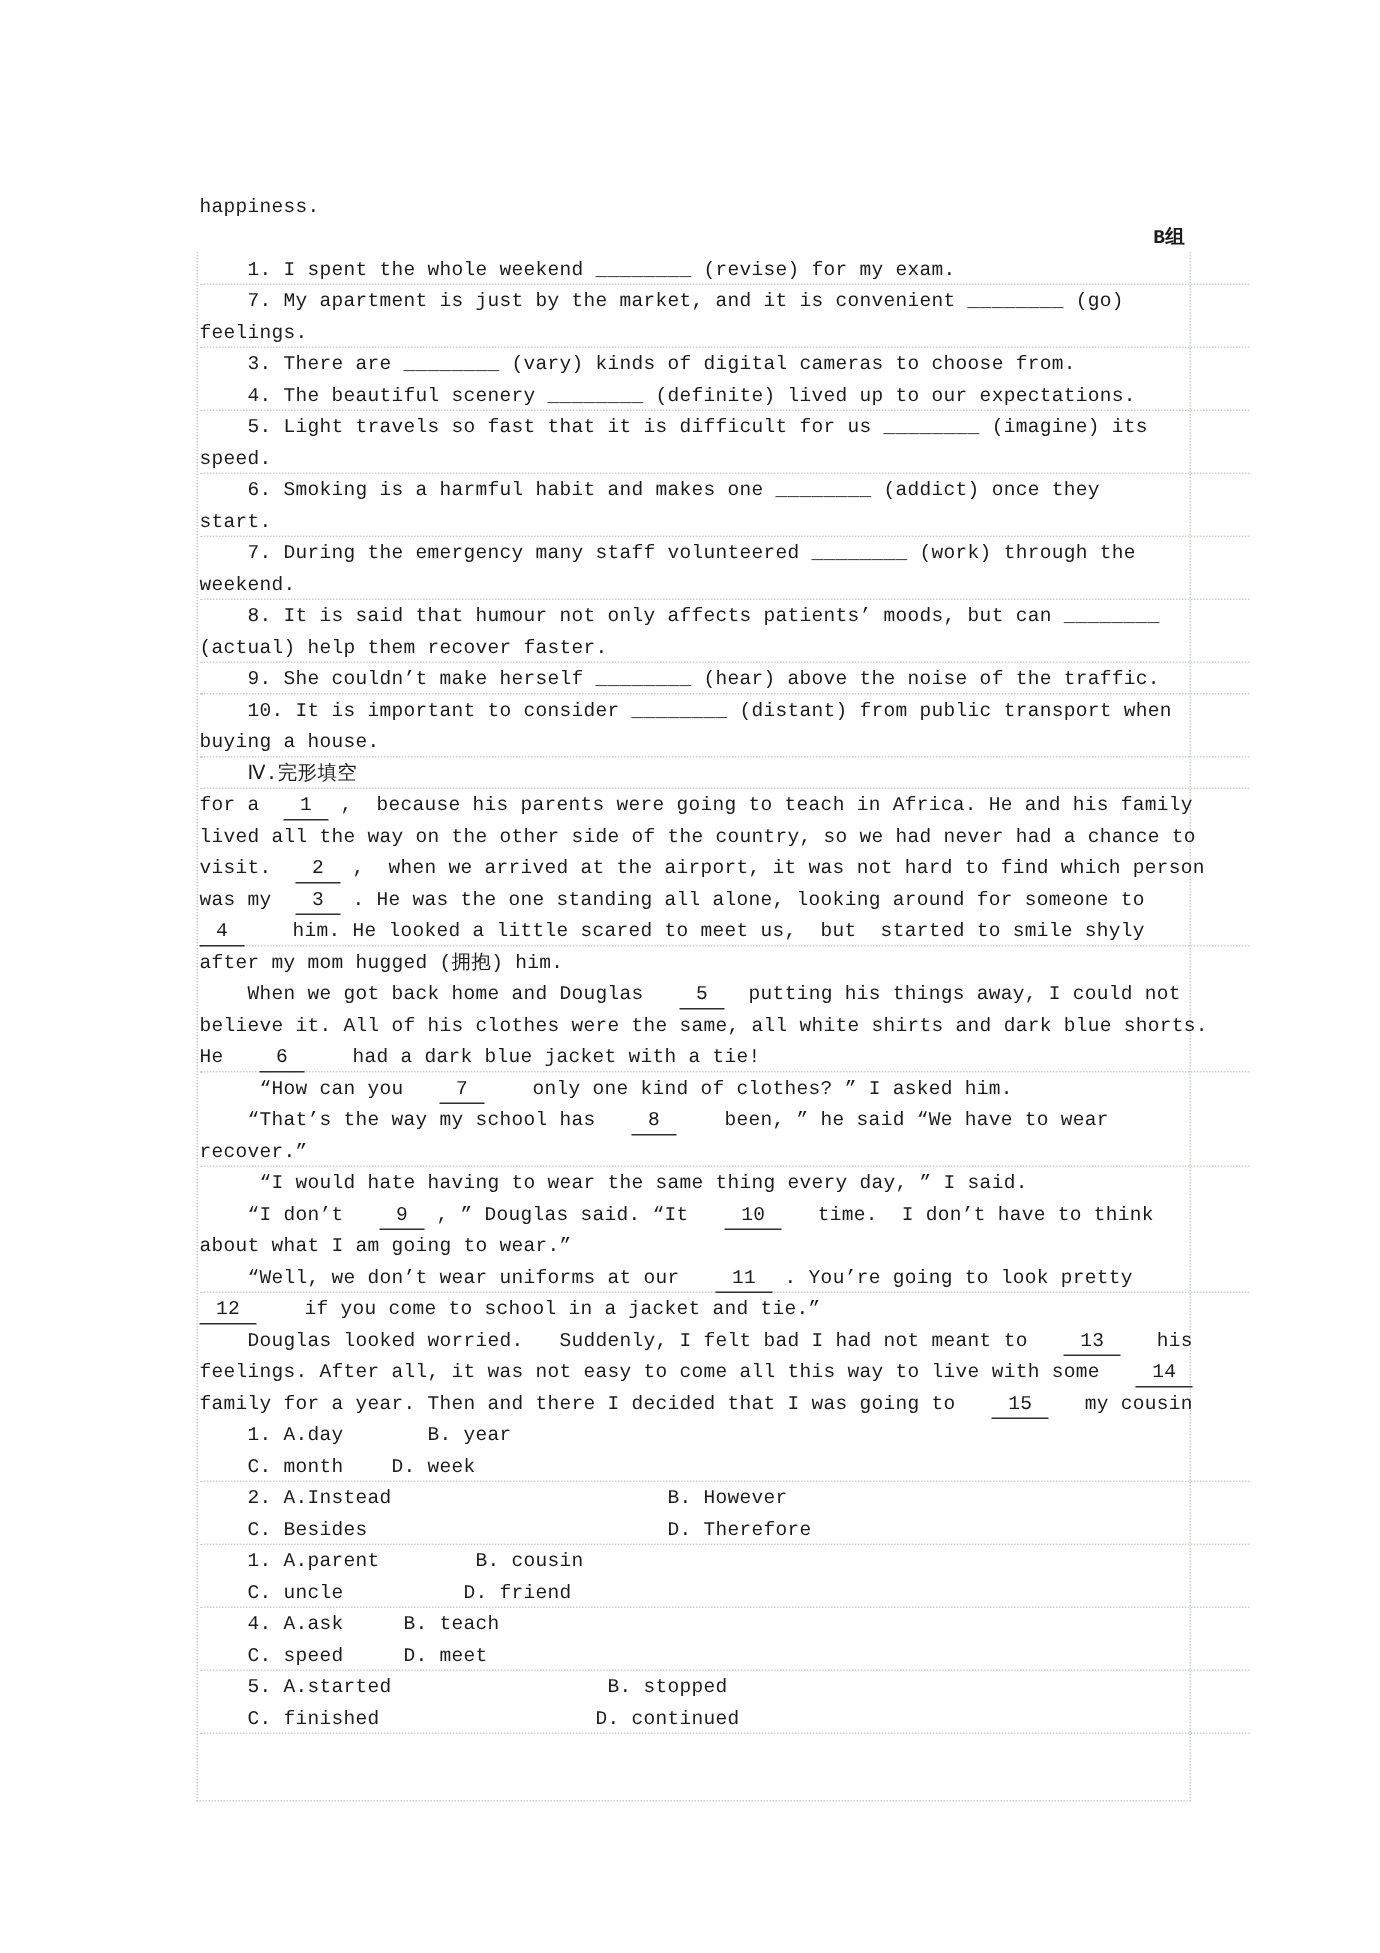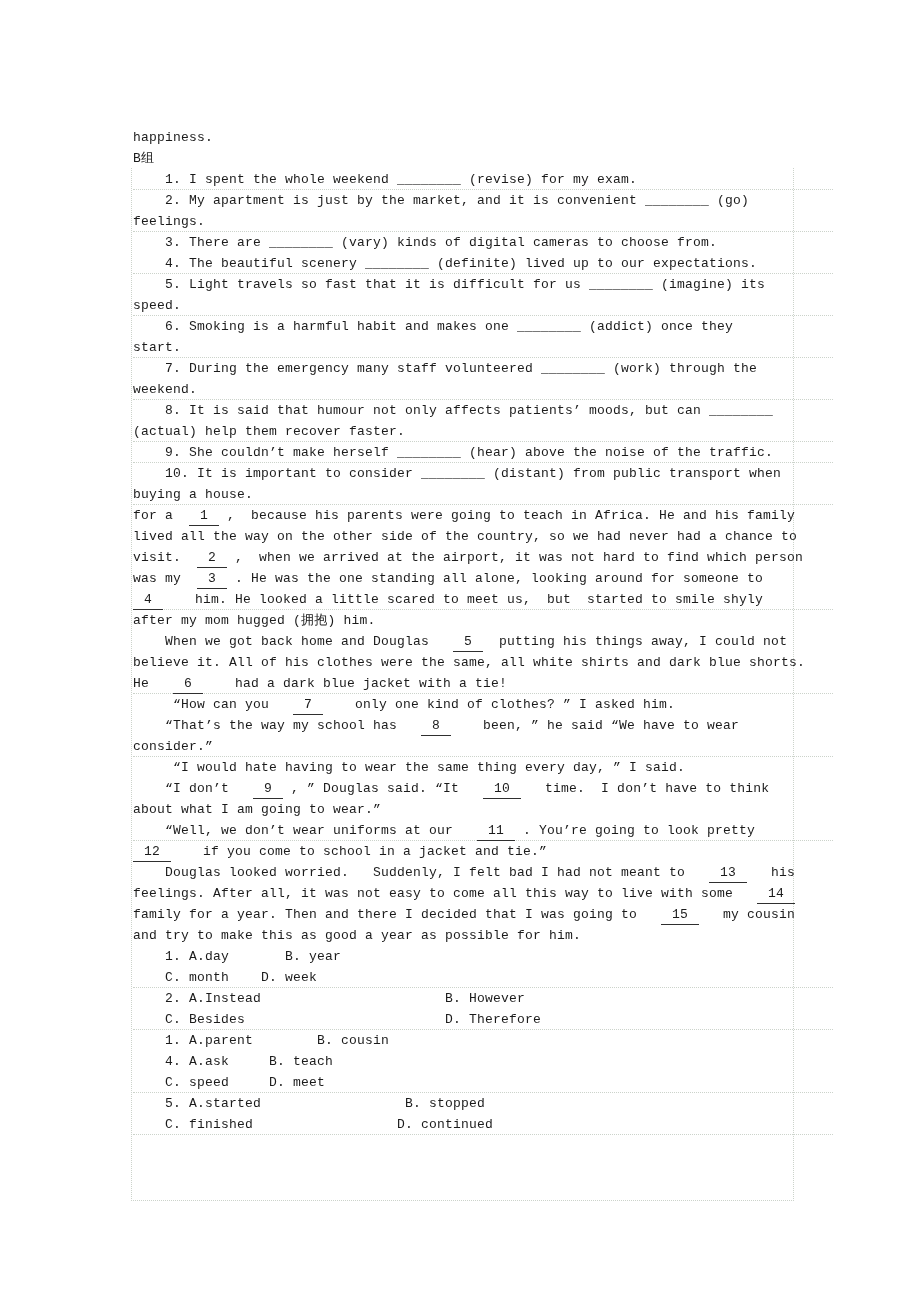--- a/index.html
+++ b/index.html
@@ -27,77 +27,78 @@
   }
   .doc{
     position:absolute;left:133px;top:111px;width:700px;
     font-size:13px;
   }
   .line{
     height:21px;line-height:21px;white-space:pre;
     box-sizing:border-box;
     letter-spacing:0.2px;
   }
-  .line.center{text-align:left;width:657px;white-space:normal;}
+  .line.center{text-align:right;width:657px;white-space:normal;font-weight:bold;}
   .line.rule{border-bottom:1px dotted var(--rule);}
   .blank{
     display:inline-block;
     padding:0 11px;
     border-bottom:1px solid var(--blank);
     line-height:18px;
   }
 </style>
 </head>
 <body>
 
 <div class="page">
   <div class="gridlines"></div>
   <div class="doc" id="doc">
       <div class="line">happiness.</div>
       <div class="line center">B组</div>
       <div class="line rule">    1. I spent the whole weekend ________ (revise) for my exam.</div>
-      <div class="line">    2. My apartment is just by the market, and it is convenient ________ (go)</div>
+      <div class="line">    7. My apartment is just by the market, and it is convenient ________ (go)</div>
       <div class="line rule">feelings.</div>
       <div class="line">    3. There are ________ (vary) kinds of digital cameras to choose from.</div>
       <div class="line rule">    4. The beautiful scenery ________ (definite) lived up to our expectations.</div>
       <div class="line">    5. Light travels so fast that it is difficult for us ________ (imagine) its</div>
       <div class="line rule">speed.</div>
       <div class="line">    6. Smoking is a harmful habit and makes one ________ (addict) once they</div>
       <div class="line rule">start.</div>
       <div class="line">    7. During the emergency many staff volunteered ________ (work) through the</div>
       <div class="line rule">weekend.</div>
       <div class="line">    8. It is said that humour not only affects patients’ moods, but can ________</div>
       <div class="line rule">(actual) help them recover faster.</div>
       <div class="line rule">    9. She couldn’t make herself ________ (hear) above the noise of the traffic.</div>
       <div class="line">    10. It is important to consider ________ (distant) from public transport when</div>
       <div class="line rule">buying a house.</div>
+      <div class="line rule">    Ⅳ.完形填空</div>
       <div class="line">for a  <span class="blank">1</span> ,  because his parents were going to teach in Africa. He and his family</div>
       <div class="line">lived all the way on the other side of the country, so we had never had a chance to</div>
       <div class="line">visit.  <span class="blank">2</span> ,  when we arrived at the airport, it was not hard to find which person</div>
       <div class="line">was my  <span class="blank">3</span> . He was the one standing all alone, looking around for someone to</div>
       <div class="line rule"><span class="blank">4</span>    him. He looked a little scared to meet us,  but  started to smile shyly</div>
       <div class="line">after my mom hugged (拥抱) him.</div>
       <div class="line">    When we got back home and Douglas   <span class="blank">5</span>  putting his things away, I could not</div>
       <div class="line">believe it. All of his clothes were the same, all white shirts and dark blue shorts.</div>
       <div class="line rule">He   <span class="blank">6</span>    had a dark blue jacket with a tie!</div>
       <div class="line">     “How can you   <span class="blank">7</span>    only one kind of clothes? ” I asked him.</div>
       <div class="line">    “That’s the way my school has   <span class="blank">8</span>    been, ” he said “We have to wear</div>
-      <div class="line rule">consider.”</div>
+      <div class="line rule">recover.”</div>
       <div class="line">     “I would hate having to wear the same thing every day, ” I said.</div>
       <div class="line">    “I don’t   <span class="blank">9</span> , ” Douglas said. “It   <span class="blank">10</span>   time.  I don’t have to think</div>
       <div class="line">about what I am going to wear.”</div>
       <div class="line rule">    “Well, we don’t wear uniforms at our   <span class="blank">11</span> . You’re going to look pretty</div>
       <div class="line"><span class="blank">12</span>    if you come to school in a jacket and tie.”</div>
       <div class="line">    Douglas looked worried.   Suddenly, I felt bad I had not meant to   <span class="blank">13</span>   his</div>
       <div class="line">feelings. After all, it was not easy to come all this way to live with some   <span class="blank">14</span></div>
       <div class="line">family for a year. Then and there I decided that I was going to   <span class="blank">15</span>   my cousin</div>
-      <div class="line">and try to make this as good a year as possible for him.</div>
       <div class="line">    1. A.day       B. year</div>
       <div class="line rule">    C. month    D. week</div>
       <div class="line">    2. A.Instead                       B. However</div>
       <div class="line rule">    C. Besides                         D. Therefore</div>
       <div class="line">    1. A.parent        B. cousin</div>
+      <div class="line rule">    C. uncle          D. friend</div>
       <div class="line">    4. A.ask     B. teach</div>
       <div class="line rule">    C. speed     D. meet</div>
       <div class="line">    5. A.started                  B. stopped</div>
       <div class="line rule">    C. finished                  D. continued</div>
     </div>
 </div>
 
 </body></html>

